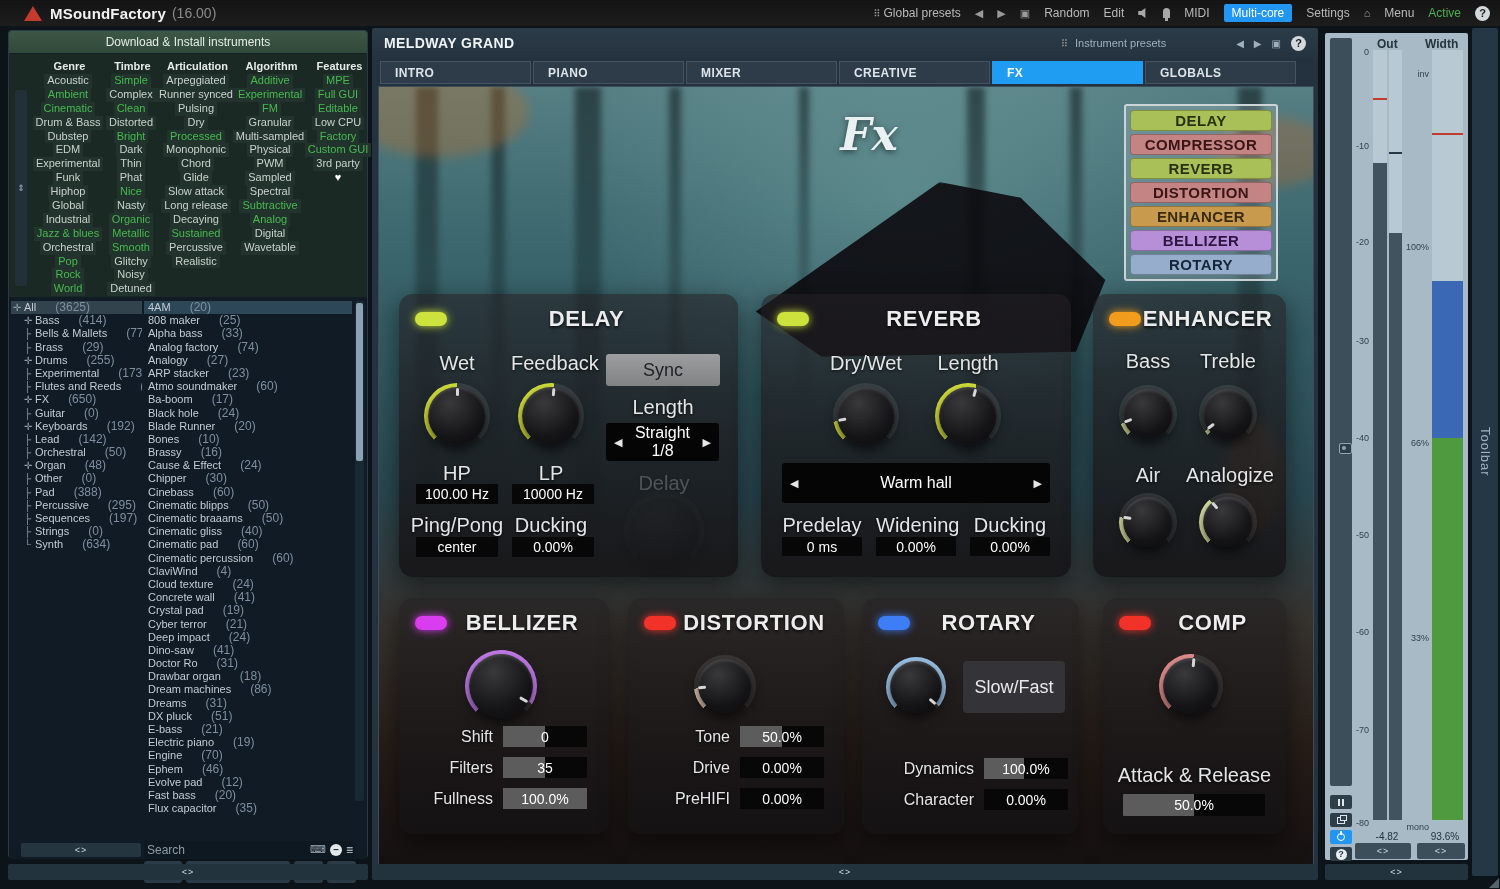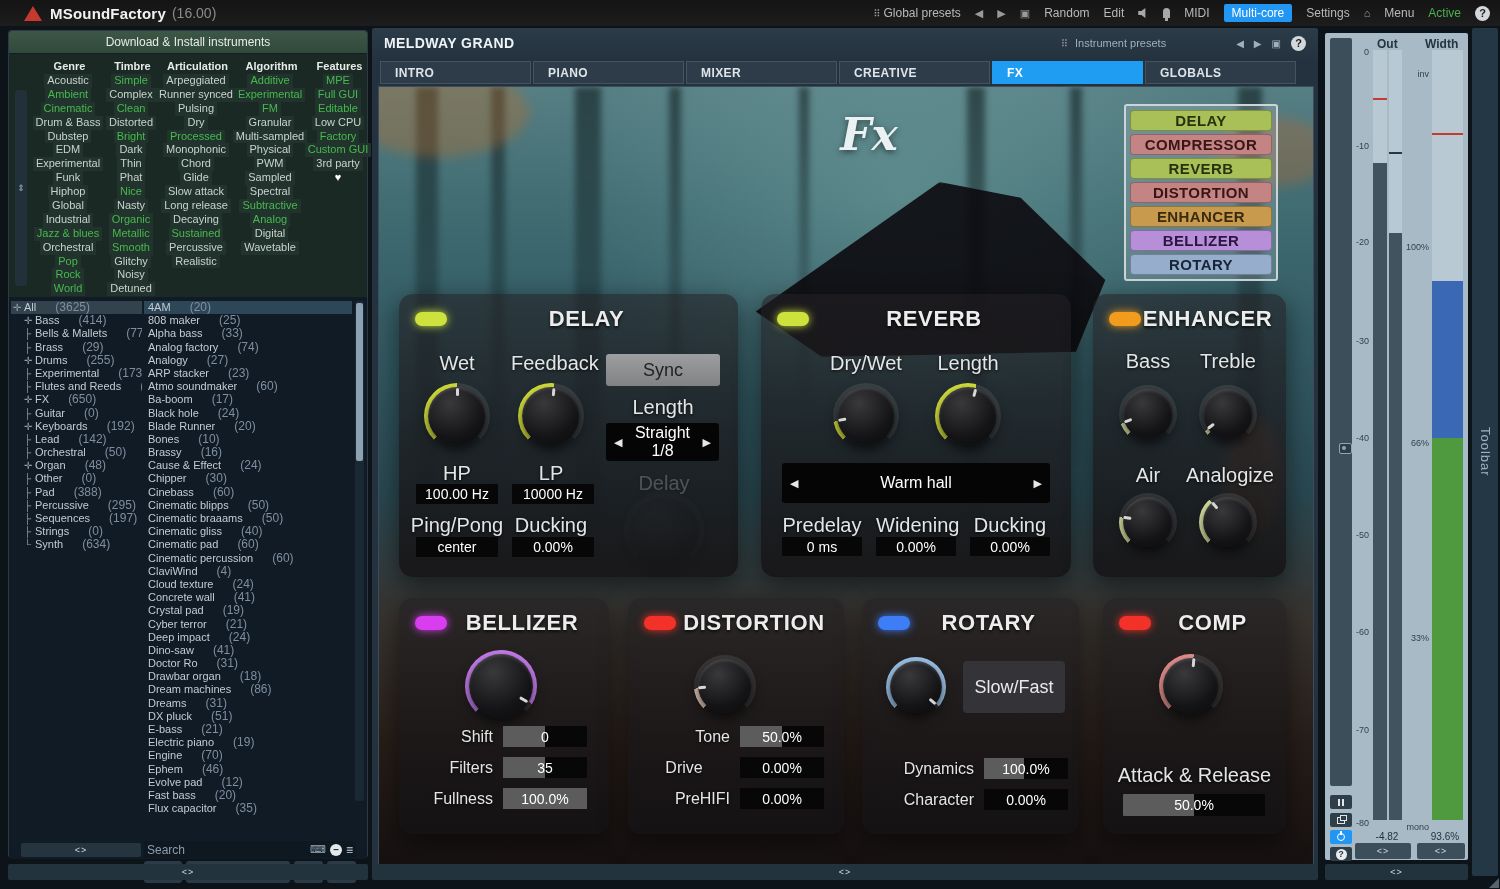--- a/index.html
+++ b/index.html
@@ -511,21 +511,21 @@
           </div>
         <div class="knob" style="left:66px;top:57px;width:62px;height:62px;--arc:40deg;--ac:#e8cab8;">
             <span class="ind"></span>
           </div>
         <div class="prow-wrap" style="left:10px;top:128px;">
             <div class="prow">
               <span class="plbl" style="width: 92px;">Tone</span>
               <span class="pfield" style="--fill: 50%;">50.0%</span>
             </div>
             <div class="prow">
-              <span class="plbl" style="width: 92px; text-align: center;">Drive</span>
+              <span class="plbl" style="width: 92px;">Drive</span>
               <span class="pfield" style="--fill: 0%;">0.00%</span>
             </div>
             <div class="prow">
               <span class="plbl" style="width: 92px;">PreHIFI</span>
               <span class="pfield" style="--fill: 0%;">0.00%</span>
             </div>
           </div>
       </div>
 
       <div class="panel" style="left:483px;top:511px;width:217px;height:236px;">

